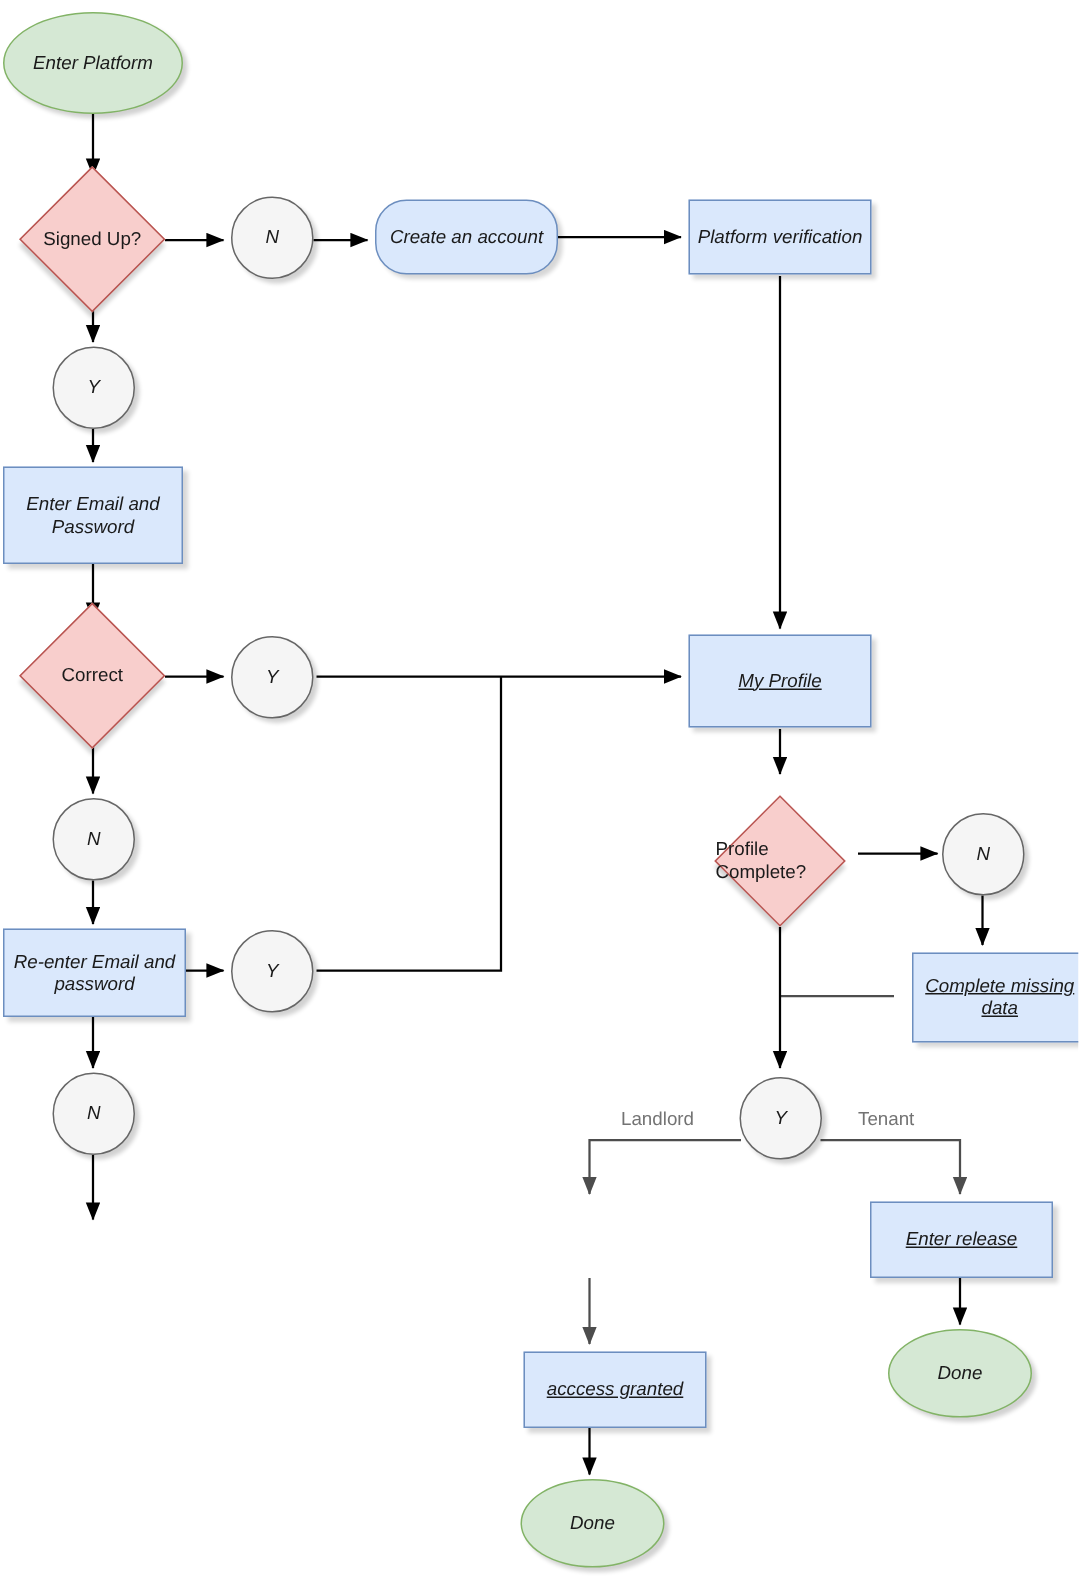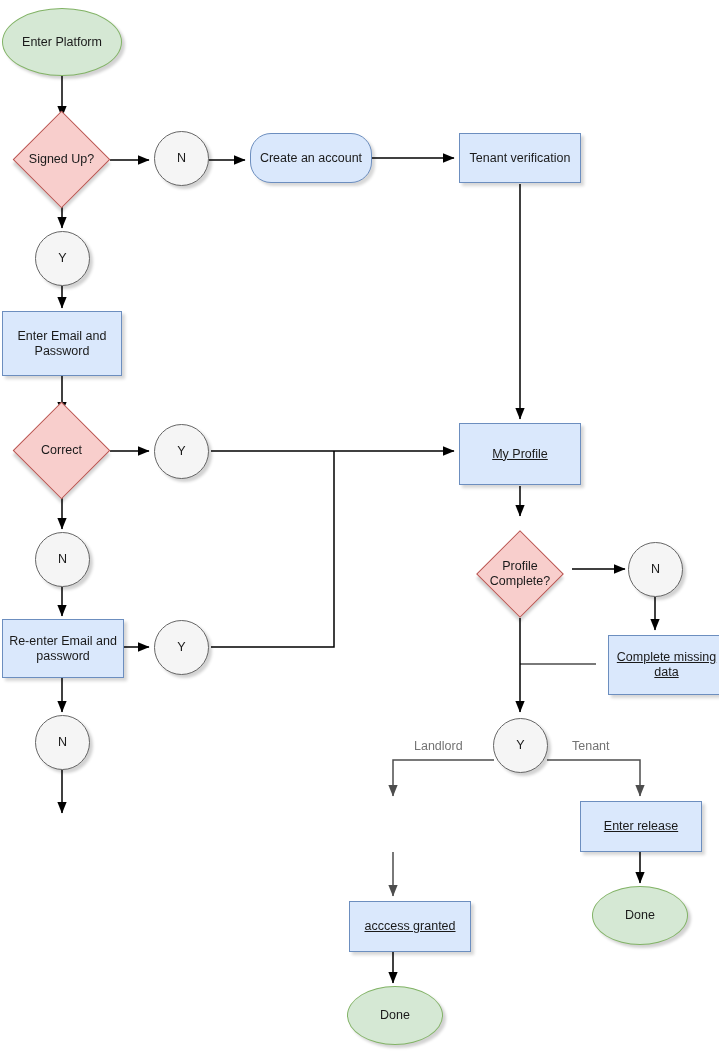--- a/index.html
+++ b/index.html
@@ -19,20 +19,21 @@
     position:absolute;
     box-sizing:border-box;
     display:flex;
     align-items:center;
     justify-content:center;
     text-align:center;
     color:#1a1a1a;
     font-size:12.5px;
     line-height:15px;
     z-index:3;
+    font-style:italic;
   }
   .node .lbl{ display:block; padding:0 4px; }
 
   
   .term{
     background:#d5e8d4;
     border:1px solid #82b366;
     border-radius:50%;
     box-shadow:3px 3px 3px rgba(0,0,0,0.18);
   }
@@ -69,21 +70,21 @@
     transform:rotate(45deg);
     box-shadow:3px 3px 3px rgba(0,0,0,0.18);
   }
   .dec .dtxt{
     position:absolute;
     left:-12px; top:0;
     width:calc(100% + 24px); height:100%;
     display:flex;
     align-items:center;
     justify-content:center;
-    text-align:center;
+    text-align:left;
     font-size:12.5px;
     line-height:15px;
     color:#1a1a1a;
     z-index:2;
   }
 
   
   #edges{
     position:absolute;
     left:0; top:0;
@@ -183,21 +184,21 @@
 
   <div class="node conn" style="left:154px; top:131px; width:55px; height:55px;">
     <span class="lbl">N</span>
   </div>
 
   <div class="node proc" style="left:250px; top:133px; width:122px; height:50px;border-radius:21px;">
     <span class="lbl">Create an account</span>
   </div>
 
   <div class="node proc" style="left:459px; top:133px; width:122px; height:50px;">
-    <span class="lbl">Tenant verification</span>
+    <span class="lbl">Platform verification</span>
   </div>
 
   <div class="node conn" style="left:35px; top:231px; width:55px; height:55px;">
     <span class="lbl">Y</span>
   </div>
 
   <div class="node proc" style="left:2px; top:311px; width:120px; height:65px;">
     <span class="lbl">Enter Email and Password</span>
   </div>
 

